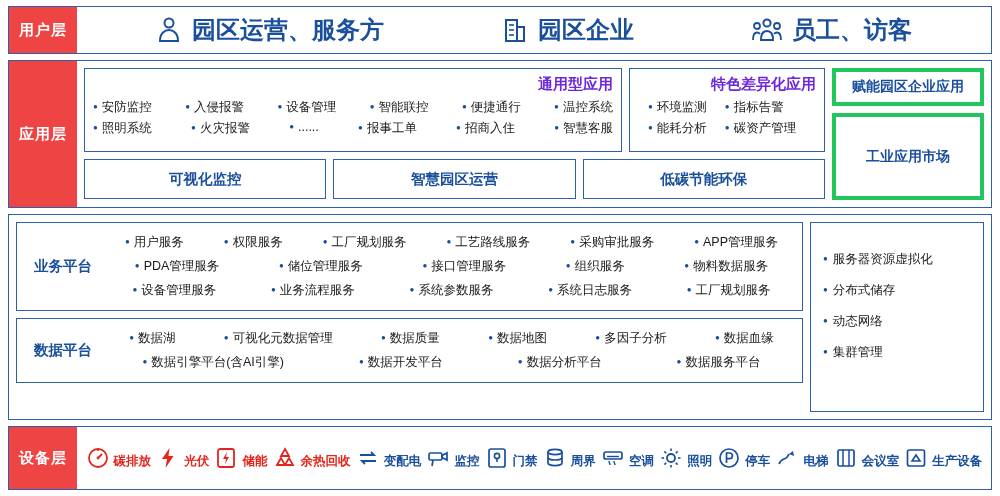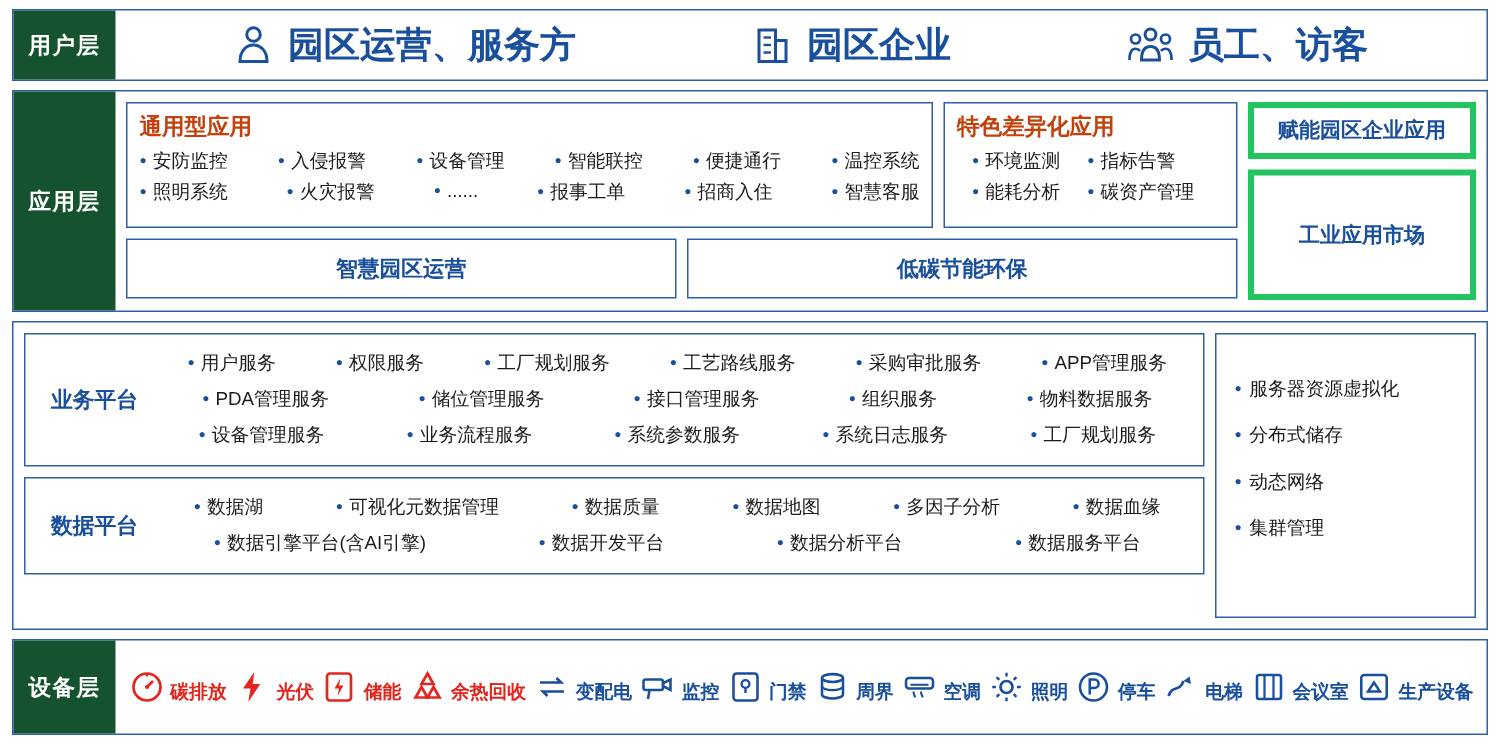--- a/index.html
+++ b/index.html
@@ -20,21 +20,21 @@
     position: absolute;
     left: 8px;
     width: 984px;
     border: 1px solid #2f5fa8;
     display: flex;
     background: #ffffff;
   }
   .row-label {
     width: 68px;
     flex: 0 0 68px;
-    background: #14532d;
+    background: #ef4444;
     color: #ffffff;
     font-size: 15px;
     font-weight: bold;
     letter-spacing: 1px;
     display: flex;
     align-items: center;
     justify-content: center;
     writing-mode: horizontal-tb;
   }
   .row-body {
@@ -75,24 +75,24 @@
   .app-top {
     display: flex;
     gap: 7px;
     height: 84px;
   }
   .panel {
     border: 1px solid #2f5fa8;
     background: #ffffff;
   }
   .panel-title {
-    text-align: left;
+    text-align: right;
     font-size: 15px;
     font-weight: bold;
-    color: #c2410c;
+    color: #6d28d9;
     margin-top: 6px;
   }
   .general-panel { flex: 1 1 auto; padding: 0 8px 4px; }
   .special-panel { flex: 0 0 196px; padding: 0 8px 4px; }
 
   .chip-lines { margin-top: 5px; }
   .chip-line {
     display: flex;
     justify-content: space-between;
     margin: 4px 0 0;
@@ -316,20 +316,21 @@
               <div class="chip-line">
                 <span class="chip">能耗分析</span>
                 <span class="chip">碳资产管理</span>
               </div>
             </div>
           </div>
 
         </div>
 
         <div class="app-bottom">
+          <div class="bar">可视化监控</div>
           <div class="bar">智慧园区运营</div>
           <div class="bar">低碳节能环保</div>
         </div>
       </div>
 
       <div class="app-right">
         <div class="box first">赋能园区企业应用</div>
         <div class="box second">工业应用市场</div>
       </div>
 

